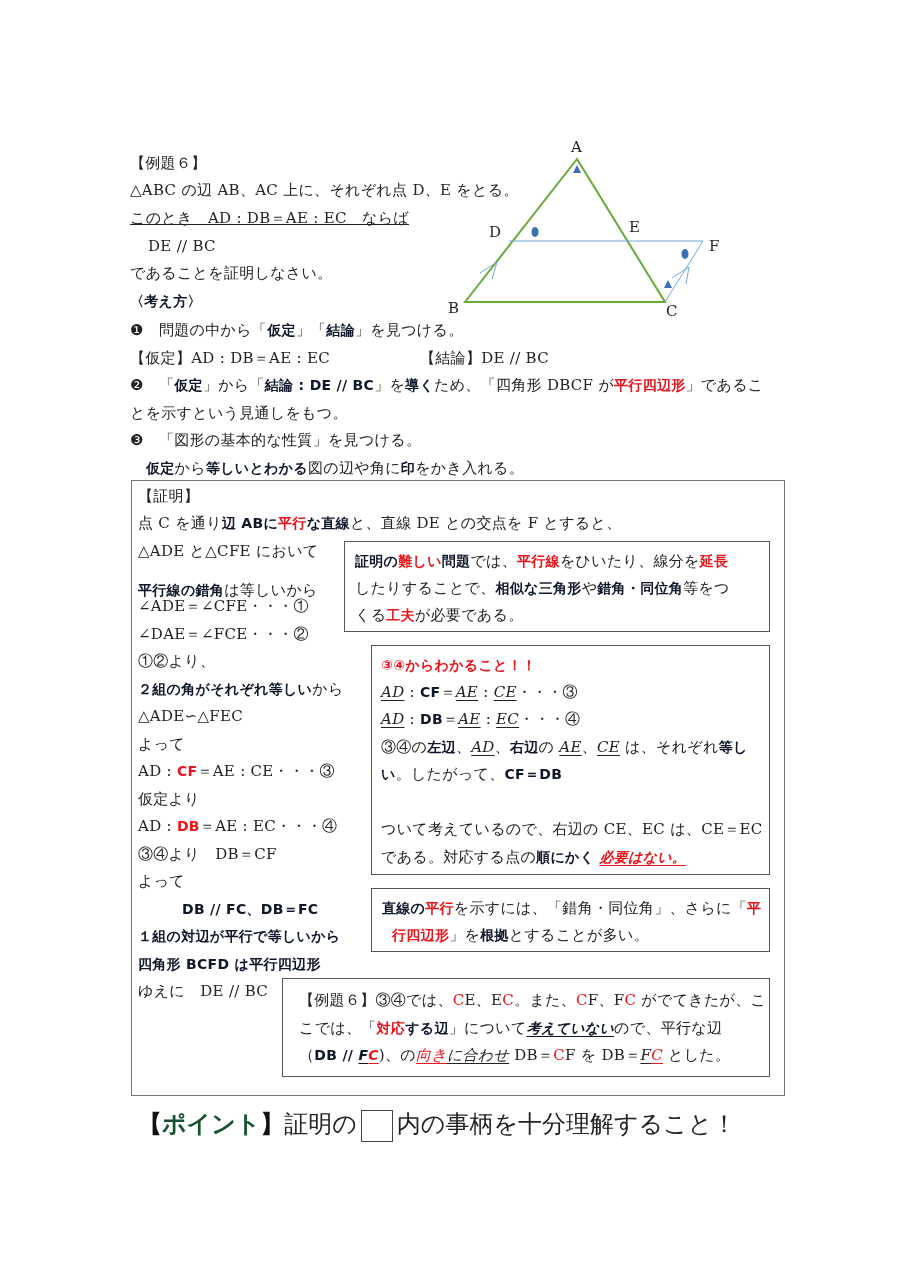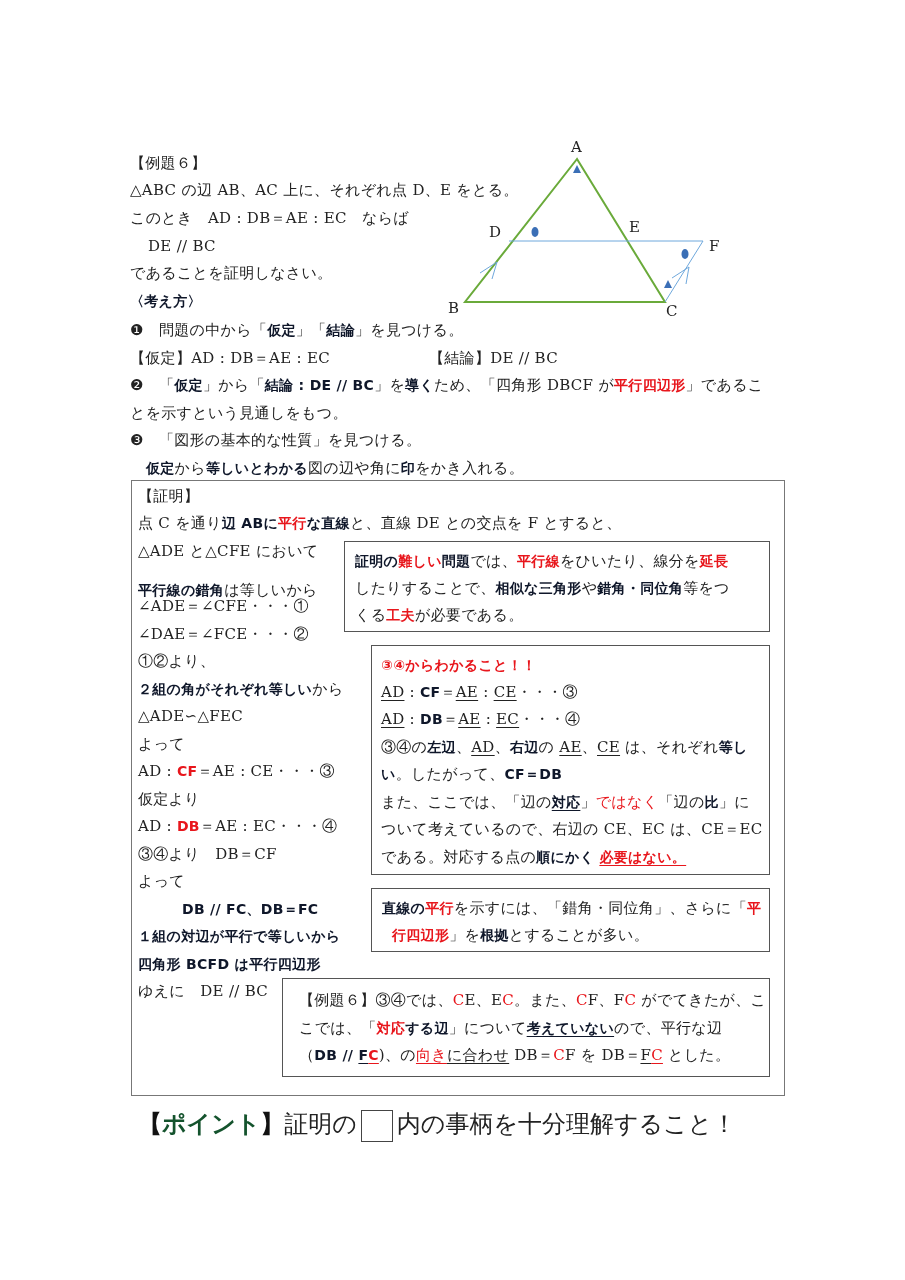--- a/index.html
+++ b/index.html
@@ -2,35 +2,35 @@
 <html><head>
 <meta charset="utf-8">
 <style>
   html, body { margin:0; padding:0; background:#ffffff; }
   body { width:905px; height:1280px; position:relative; overflow:hidden;
          font-family:"DejaVu Serif", "Liberation Serif", serif; color:#222; }
   .ln { position:absolute; font-size:15px; line-height:20px; white-space:nowrap; letter-spacing:0.3px; }
   .b { font-weight:bold; font-family:"DejaVu Sans", "Liberation Sans", sans-serif; font-size:14px; color:#0f172a; }
   .r { color:#e8161c; }
   .rb { color:#e8161c; font-weight:bold; font-family:"DejaVu Sans","Liberation Sans",sans-serif; font-size:14px; }
-  .u { text-decoration:underline; text-underline-offset:3px; }
+  .u { text-decoration:underline; text-underline-offset:3px;font-style:italic; }
   .box { position:absolute; border:1px solid #555; background:#fff; }
   .frame { position:absolute; border:1px solid #777; }
   svg text { font-family:"DejaVu Serif","Liberation Serif",serif; font-size:15px; fill:#222; }
   .point { position:absolute; left:138px; top:1108px; font-size:24px; line-height:32px; white-space:nowrap; }
   .point .pk { color:#14532d; font-weight:bold; font-family:"DejaVu Sans","Liberation Sans",sans-serif; }
   .point .sq { display:inline-block; width:30px; height:30px; border:1.5px solid #444; vertical-align:middle; margin:0 4px; }
   .point .bd { font-family:"DejaVu Sans","Liberation Sans",sans-serif; }
 </style>
 </head>
 <body>
 
 <div class="ln" style="left:130px;top:153px;">【例題６】</div>
 <div class="ln" style="left:130px;top:180px;">△ABC の辺 AB、AC 上に、それぞれ点 D、E をとる。</div>
-<div class="ln" style="left:130px;top:208px;">このとき　AD : DB＝AE : EC　ならば</div>
+<div class="ln" style="left:130px;top:208px;text-decoration:underline;">このとき　AD : DB＝AE : EC　ならば</div>
 <div class="ln" style="left:148px;top:236px;">DE // BC</div>
 <div class="ln" style="left:130px;top:263px;">であることを証明しなさい。</div>
 <div class="ln b" style="left:130px;top:291px;">〈考え方〉</div>
 
 <svg style="position:absolute;left:440px;top:130px;" width="300" height="200" viewBox="0 0 300 200">
   <polygon points="137,29 25,172 225,172" fill="none" stroke="#6aaa3a" stroke-width="2"></polygon>
   <line x1="69" y1="111" x2="263" y2="111" stroke="#6fa8dc" stroke-width="1"></line>
   <line x1="225" y1="172" x2="263" y2="111" stroke="#6fa8dc" stroke-width="1"></line>
   <path d="M40,143 L57,132 M57,132 L52,149" stroke="#6fa8dc" stroke-width="1" fill="none"></path>
   <path d="M232,148 L249,137 M249,137 L246,154" stroke="#6fa8dc" stroke-width="1" fill="none"></path>
@@ -44,21 +44,21 @@
   <text x="49" y="107">D</text>
   <text x="189" y="102">E</text>
   <text x="269" y="121">F</text>
 </svg>
 
 <div class="ln" style="left:130px;top:320px;">
   <span>❶</span>&nbsp;&nbsp;
   <span>問題の中から「</span><span class="b">仮定</span><span>」「</span><span class="b">結論</span><span>」を見つける。</span>
 </div>
 <div class="ln" style="left:130px;top:348px;">【仮定】AD : DB＝AE : EC</div>
-<div class="ln" style="left:420px;top:348px;margin-left:9px;">【結論】DE // BC</div>
+<div class="ln" style="left:420px;top:348px;">【結論】DE // BC</div>
 <div class="ln" style="left:130px;top:375px;">
   <span>❷</span>&nbsp;&nbsp;
   <span>「</span><span class="b">仮定</span><span>」から「</span><span class="b">結論 : DE // BC</span><span>」を</span><span class="b">導く</span><span>ため、「四角形 DBCF が</span><span class="rb">平行四辺形</span><span>」であるこ</span>
 </div>
 <div class="ln" style="left:130px;top:403px;">とを示すという見通しをもつ。</div>
 <div class="ln" style="left:130px;top:430px;">
   <span>❸</span>&nbsp;&nbsp;
   <span>「図形の基本的な性質」を見つける。</span>
 </div>
 <div class="ln" style="left:146px;top:458px;">
@@ -107,23 +107,20 @@
   </div>
   <div class="ln" style="left:9px;top:63px;">
     <span class="u">AD</span><span> : </span><span class="b">DB</span><span>＝</span><span class="u">AE</span><span> : </span><span class="u">EC</span><span>・・・④</span>
   </div>
   <div class="ln" style="left:9px;top:91px;">
     <span>③④の</span><span class="b">左辺</span><span>、</span><span class="u">AD</span><span>、</span><span class="b">右辺</span><span>の </span><span class="u">AE</span><span>、</span><span class="u">CE</span><span> は、それぞれ</span><span class="b">等し</span>
   </div>
   <div class="ln" style="left:9px;top:118px;">
     <span class="b">い</span><span>。したがって、</span><span class="b">CF＝DB</span>
   </div>
-  <div class="ln" style="left:9px;top:146px;">
-    <span>また、ここでは、「辺の</span><span class="b u">対応</span><span>」</span><span class="r">ではなく</span><span>「辺の</span><span class="b">比</span><span>」に</span>
-  </div>
   <div class="ln" style="left:9px;top:173px;">ついて考えているので、右辺の CE、EC は、CE＝EC</div>
   <div class="ln" style="left:9px;top:201px;">
     <span>である。対応する点の</span><span class="b">順にかく</span> <span class="rb u">必要はない。</span>
   </div>
 </div>
 
 <div class="box" style="left:371px;top:888px;width:397px;height:62px;">
   <div class="ln" style="left:10px;top:9px;">
     <span class="b">直線の</span><span class="rb">平行</span><span>を示すには、「錯角・同位角」、さらに「</span><span class="rb">平</span>
   </div>

